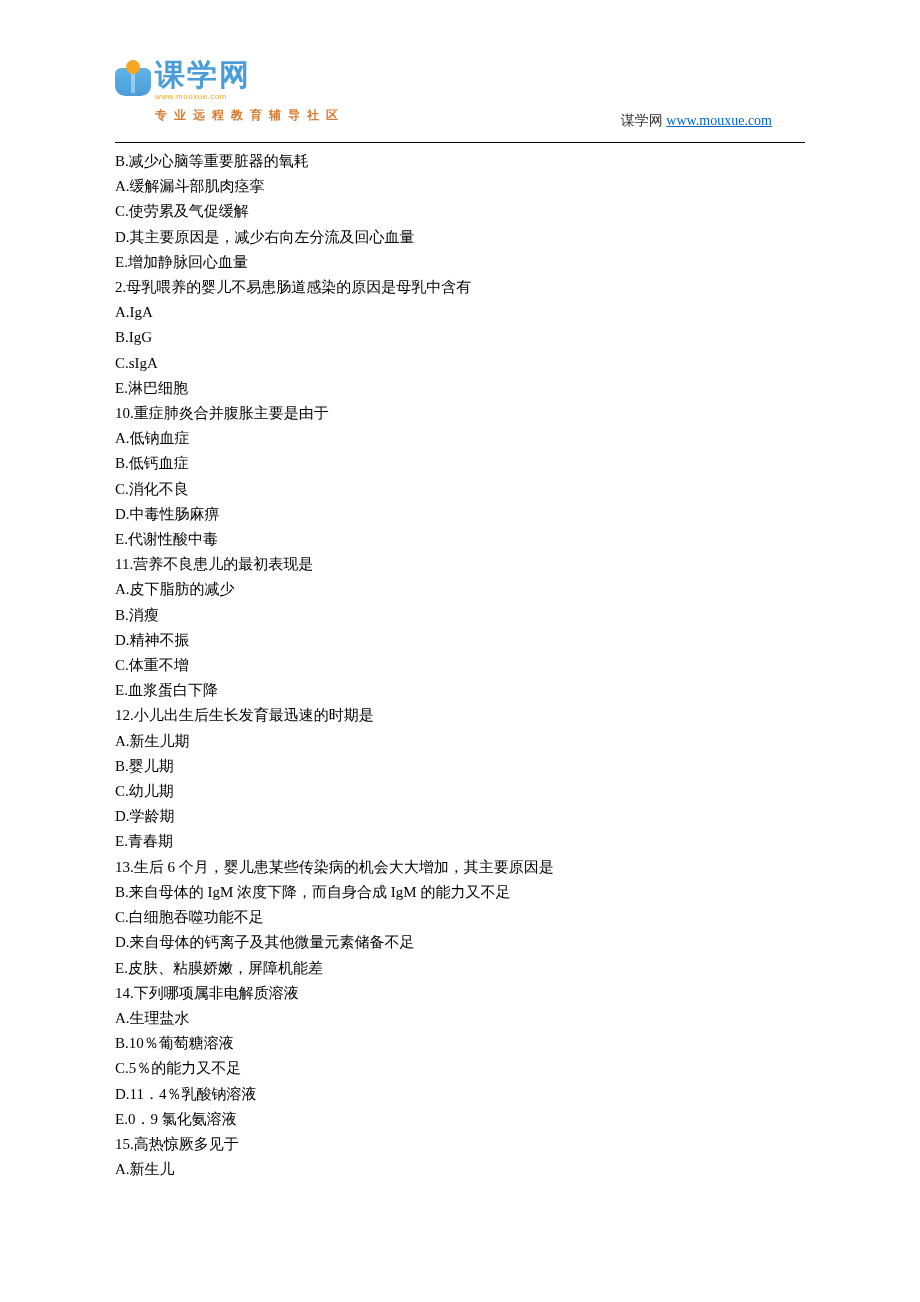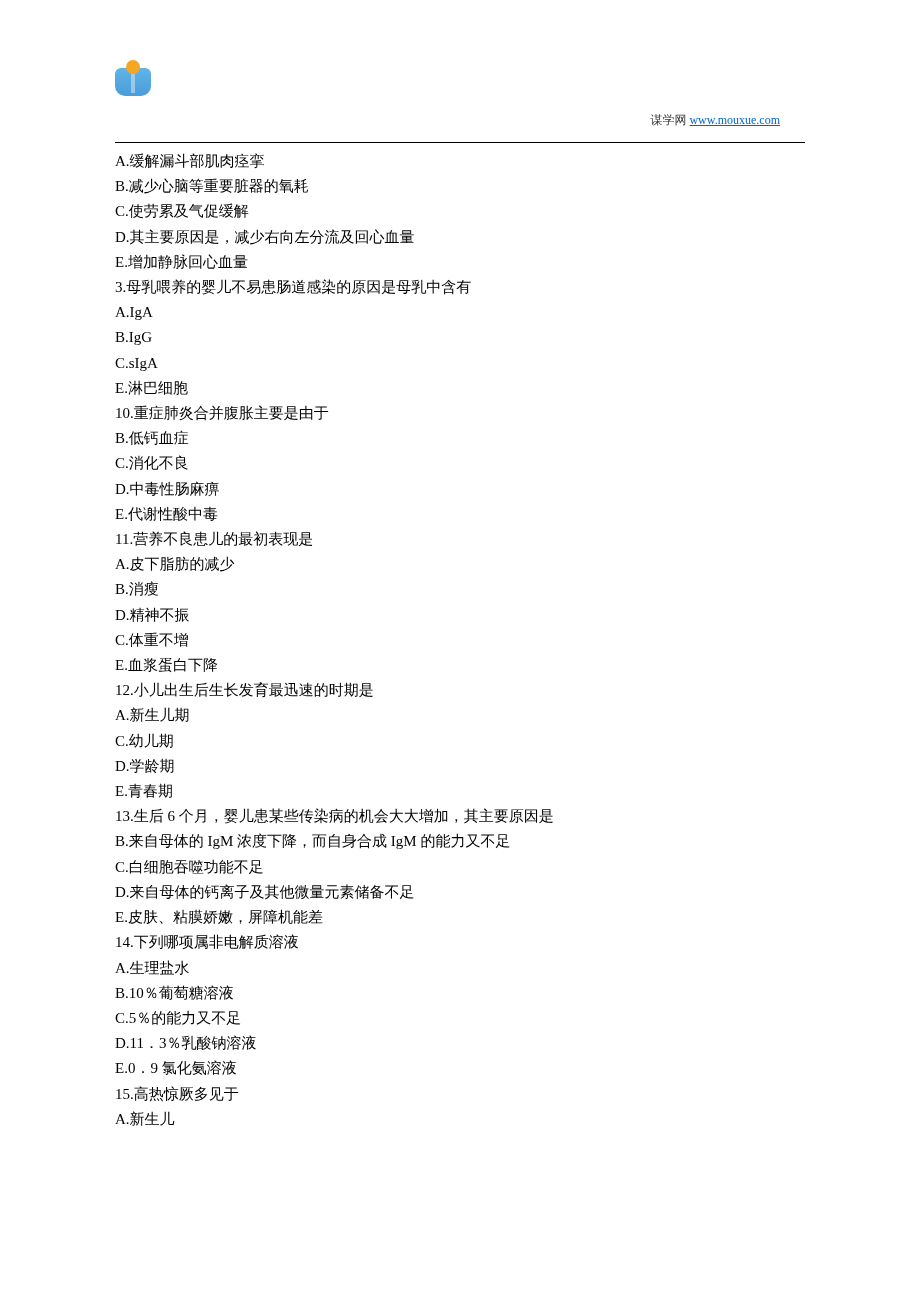--- a/index.html
+++ b/index.html
@@ -73,23 +73,23 @@
     .logo-tagline {
       font-family: "SimSun", serif;
       font-size: 12px;
       color: #d97a2e;
       font-weight: bold;
       letter-spacing: 7px;
       margin-top: 6px;
     }
     .header-right {
       position: absolute;
-      right: 140px;
+      right: 148px;
       top: 112px;
-      font-size: 12px;
+      font-size: 14px;
       color: #333;
     }
     .header-right a {
       color: #0066cc;
       text-decoration: underline;
     }
     .divider {
       margin: 2px 115px 0 115px;
       border: none;
       border-top: 1.5px solid #000;
@@ -104,62 +104,69 @@
   </style>
 </head>
 <body>
 
 <div class="header">
   <div class="logo-area">
     <div class="logo-icon">
       <div class="logo-book"></div>
       <div class="logo-head"></div>
     </div>
+    <div class="logo-text-wrap">
+      <div class="logo-text">课学网</div>
+      <div class="logo-url">www.mouxue.com</div>
+      <div class="logo-tagline">专业远程教育辅导社区</div>
+    </div>
   </div>
   <div class="header-right">
     <span>谋学网</span>
     <a href="#">www.mouxue.com</a>
   </div>
 </div>
 
 <hr class="divider">
 
 <div class="content" id="content-container">
+    <div>B.减少心脑等重要脏器的氧耗</div>
     <div>A.缓解漏斗部肌肉痉挛</div>
-    <div>B.减少心脑等重要脏器的氧耗</div>
     <div>C.使劳累及气促缓解</div>
     <div>D.其主要原因是，减少右向左分流及回心血量</div>
     <div>E.增加静脉回心血量</div>
-    <div>3.母乳喂养的婴儿不易患肠道感染的原因是母乳中含有</div>
+    <div>2.母乳喂养的婴儿不易患肠道感染的原因是母乳中含有</div>
     <div>A.IgA</div>
     <div>B.IgG</div>
     <div>C.sIgA</div>
     <div>E.淋巴细胞</div>
     <div>10.重症肺炎合并腹胀主要是由于</div>
+    <div>A.低钠血症</div>
     <div>B.低钙血症</div>
     <div>C.消化不良</div>
     <div>D.中毒性肠麻痹</div>
     <div>E.代谢性酸中毒</div>
     <div>11.营养不良患儿的最初表现是</div>
     <div>A.皮下脂肪的减少</div>
     <div>B.消瘦</div>
     <div>D.精神不振</div>
     <div>C.体重不增</div>
     <div>E.血浆蛋白下降</div>
     <div>12.小儿出生后生长发育最迅速的时期是</div>
     <div>A.新生儿期</div>
+    <div>B.婴儿期</div>
     <div>C.幼儿期</div>
     <div>D.学龄期</div>
     <div>E.青春期</div>
     <div>13.生后 6 个月，婴儿患某些传染病的机会大大增加，其主要原因是</div>
     <div>B.来自母体的 IgM 浓度下降，而自身合成 IgM 的能力又不足</div>
     <div>C.白细胞吞噬功能不足</div>
     <div>D.来自母体的钙离子及其他微量元素储备不足</div>
     <div>E.皮肤、粘膜娇嫩，屏障机能差</div>
     <div>14.下列哪项属非电解质溶液</div>
     <div>A.生理盐水</div>
     <div>B.10％葡萄糖溶液</div>
     <div>C.5％的能力又不足</div>
-    <div>D.11．3％乳酸钠溶液</div>
+    <div>D.11．4％乳酸钠溶液</div>
     <div>E.0．9 氯化氨溶液</div>
     <div>15.高热惊厥多见于</div>
     <div>A.新生儿</div>
   </div>
 
 </body></html>

